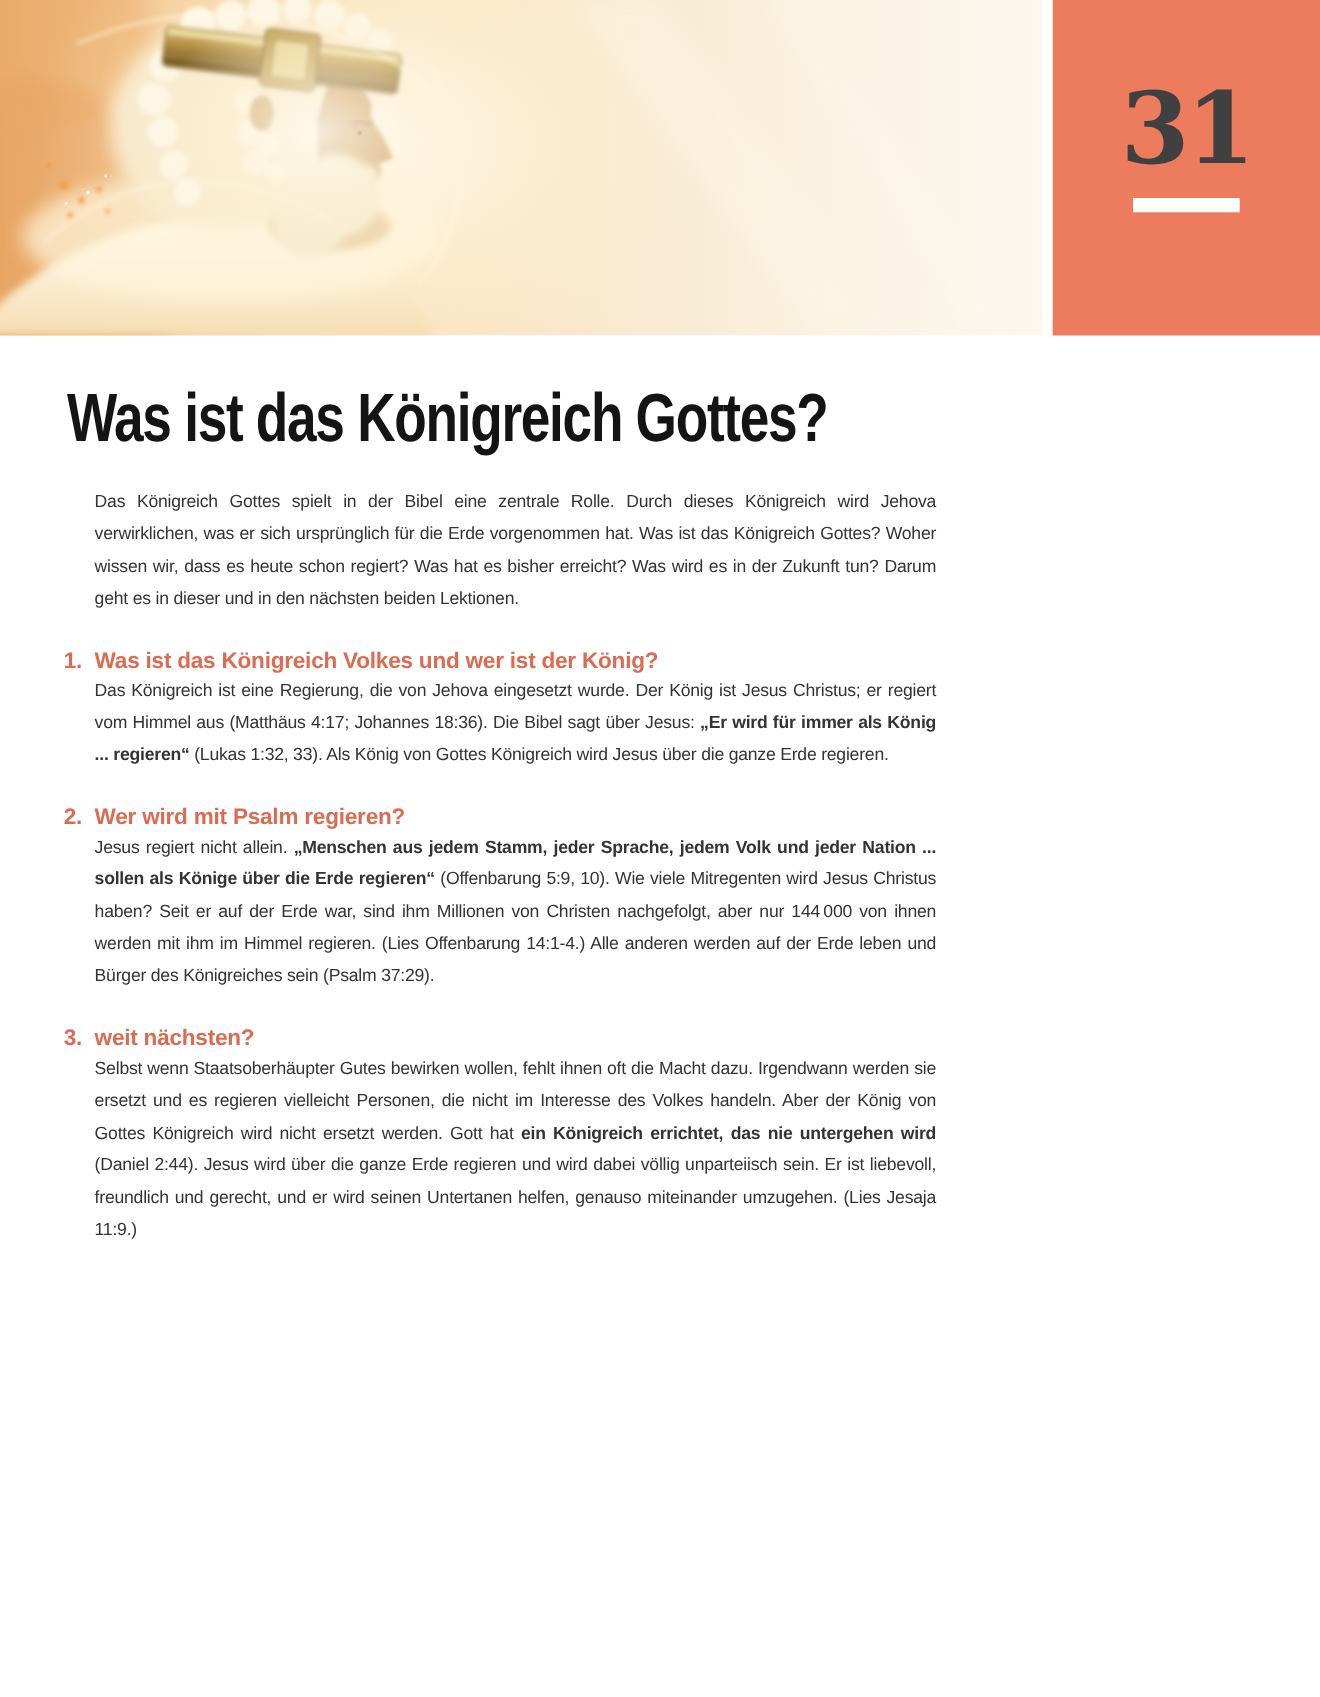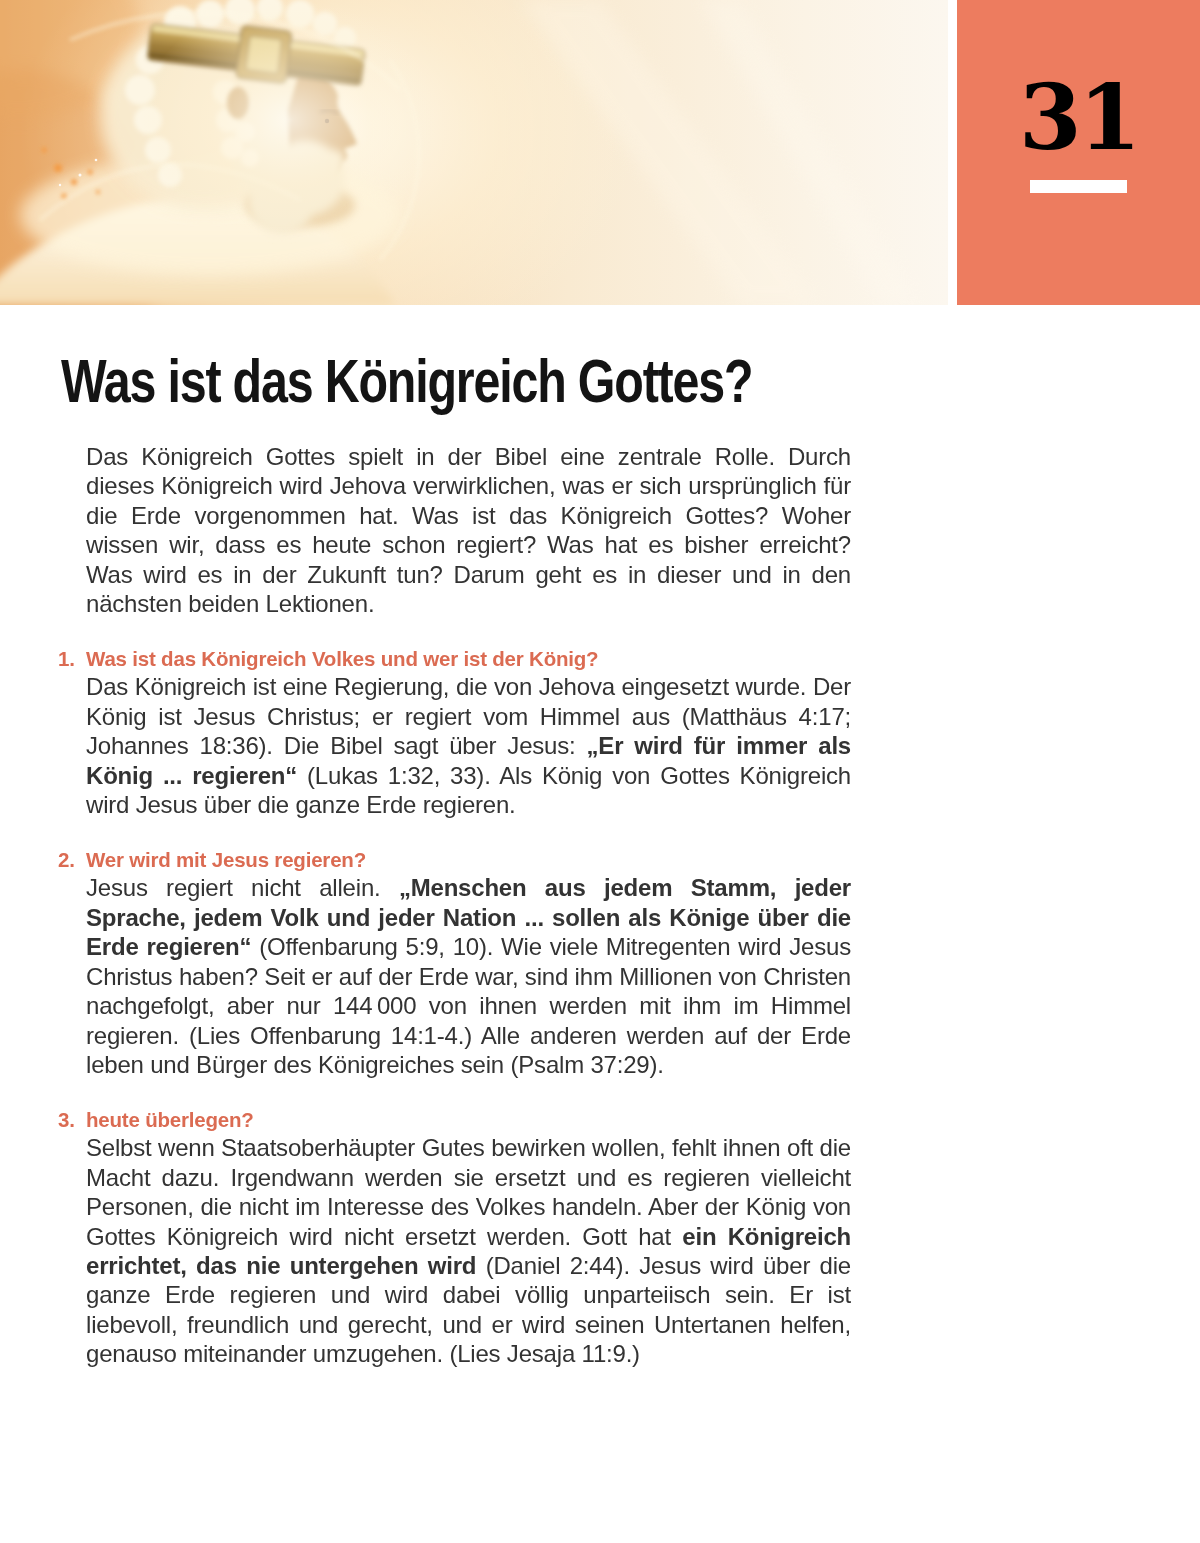--- a/index.html
+++ b/index.html
@@ -24,21 +24,21 @@
     background: var(--accent-block, #ED7C5F);
     display: flex; flex-direction: column; align-items: center;
     box-sizing: border-box; padding-top: 72px;
   }
   .lesson-number {
     font-family: "DejaVu Serif", serif;
     font-weight: 700;
     font-size: 90px;
     line-height: 1;
     letter-spacing: -3px;
-    color: #000000;
+    color: #404040;
   }
   .lesson-underline {
     width: 97px; height: 13px; background: #ffffff; margin-top: 18px;
   }
 
   
   main {
     position: absolute; top: 305px; left: 0;
     width: 1032px; box-sizing: border-box;
     padding: 0 0 0 86px;
@@ -48,21 +48,21 @@
     font-size: 62px; line-height: 60px;
     font-weight: 700;
     letter-spacing: -1.5px;
     color: var(--title-text, #141414);
     transform: scaleX(0.78);
     transform-origin: 0 50%;
     white-space: nowrap;
   }
   .intro, .body {
     width: 765px;
-    font-size: 24px;
+    font-size: 16px;
     line-height: 29.4px;
     letter-spacing: -0.2px;
     color: var(--body-text, #333333);
     text-align: justify;
     hyphens: auto;
     margin: 0;
   }
   .intro { margin-top: 31px; }
   section { position: relative; }
   h2.q {
@@ -220,28 +220,28 @@
           <span class="qnum">1.</span>
           <span class="qline">Was ist das Königreich Volkes und wer ist der König?</span>
           <span class="qline"></span>
         </h2>
       <p class="body"><span>Das Königreich ist eine Regierung, die von Jehova eingesetzt wurde. Der König ist Jesus Christus; er regiert vom Himmel aus (Matthäus 4:17; Johannes 18:36). Die Bibel sagt über Jesus: </span><span class="run-b">„Er wird für immer als König ... regieren“</span><span> (Lukas 1:32, 33). Als König von Gottes Königreich wird Jesus über die ganze Erde regieren.</span></p>
     </section>
 
     <section>
       <h2 class="q">
           <span class="qnum">2.</span>
-          <span class="qline">Wer wird mit Jesus regieren?</span>
+          <span class="qline">Wer wird mit Psalm regieren?</span>
           <span class="qline"></span>
         </h2>
       <p class="body"><span>Jesus regiert nicht allein. </span><span class="run-b">„Menschen aus jedem Stamm, jeder Sprache, jedem Volk und jeder Nation ... sollen als Könige über die Erde regieren“</span><span> (Offenbarung 5:9, 10). Wie viele Mitregenten wird Jesus Christus haben? Seit er auf der Erde war, sind ihm Millionen von Christen nachgefolgt, aber nur 144 000 von ihnen werden mit ihm im Himmel regieren. (Lies Offenbarung 14:1-4.) Alle anderen werden auf der Erde leben und Bürger des Königreiches sein (Psalm 37:29).</span></p>
     </section>
 
     <section>
       <h2 class="q">
           <span class="qnum">3.</span>
-          <span class="qline">heute überlegen?</span>
+          <span class="qline">weit nächsten?</span>
         </h2>
       <p class="body"><span>Selbst wenn Staatsoberhäupter Gutes bewirken wollen, fehlt ihnen oft die Macht dazu. Irgendwann werden sie ersetzt und es regieren vielleicht Personen, die nicht im Interesse des Volkes handeln. Aber der König von Gottes Königreich wird nicht ersetzt werden. Gott hat </span><span class="run-b">ein Königreich errichtet, das nie untergehen wird</span><span> (Daniel 2:44). Jesus wird über die ganze Erde regieren und wird dabei völlig unparteiisch sein. Er ist liebevoll, freundlich und gerecht, und er wird seinen Untertanen helfen, genauso miteinander umzugehen. (Lies Jesaja 11:9.)</span></p>
     </section>
   </main>
 
 </div>
 
 </body></html>

